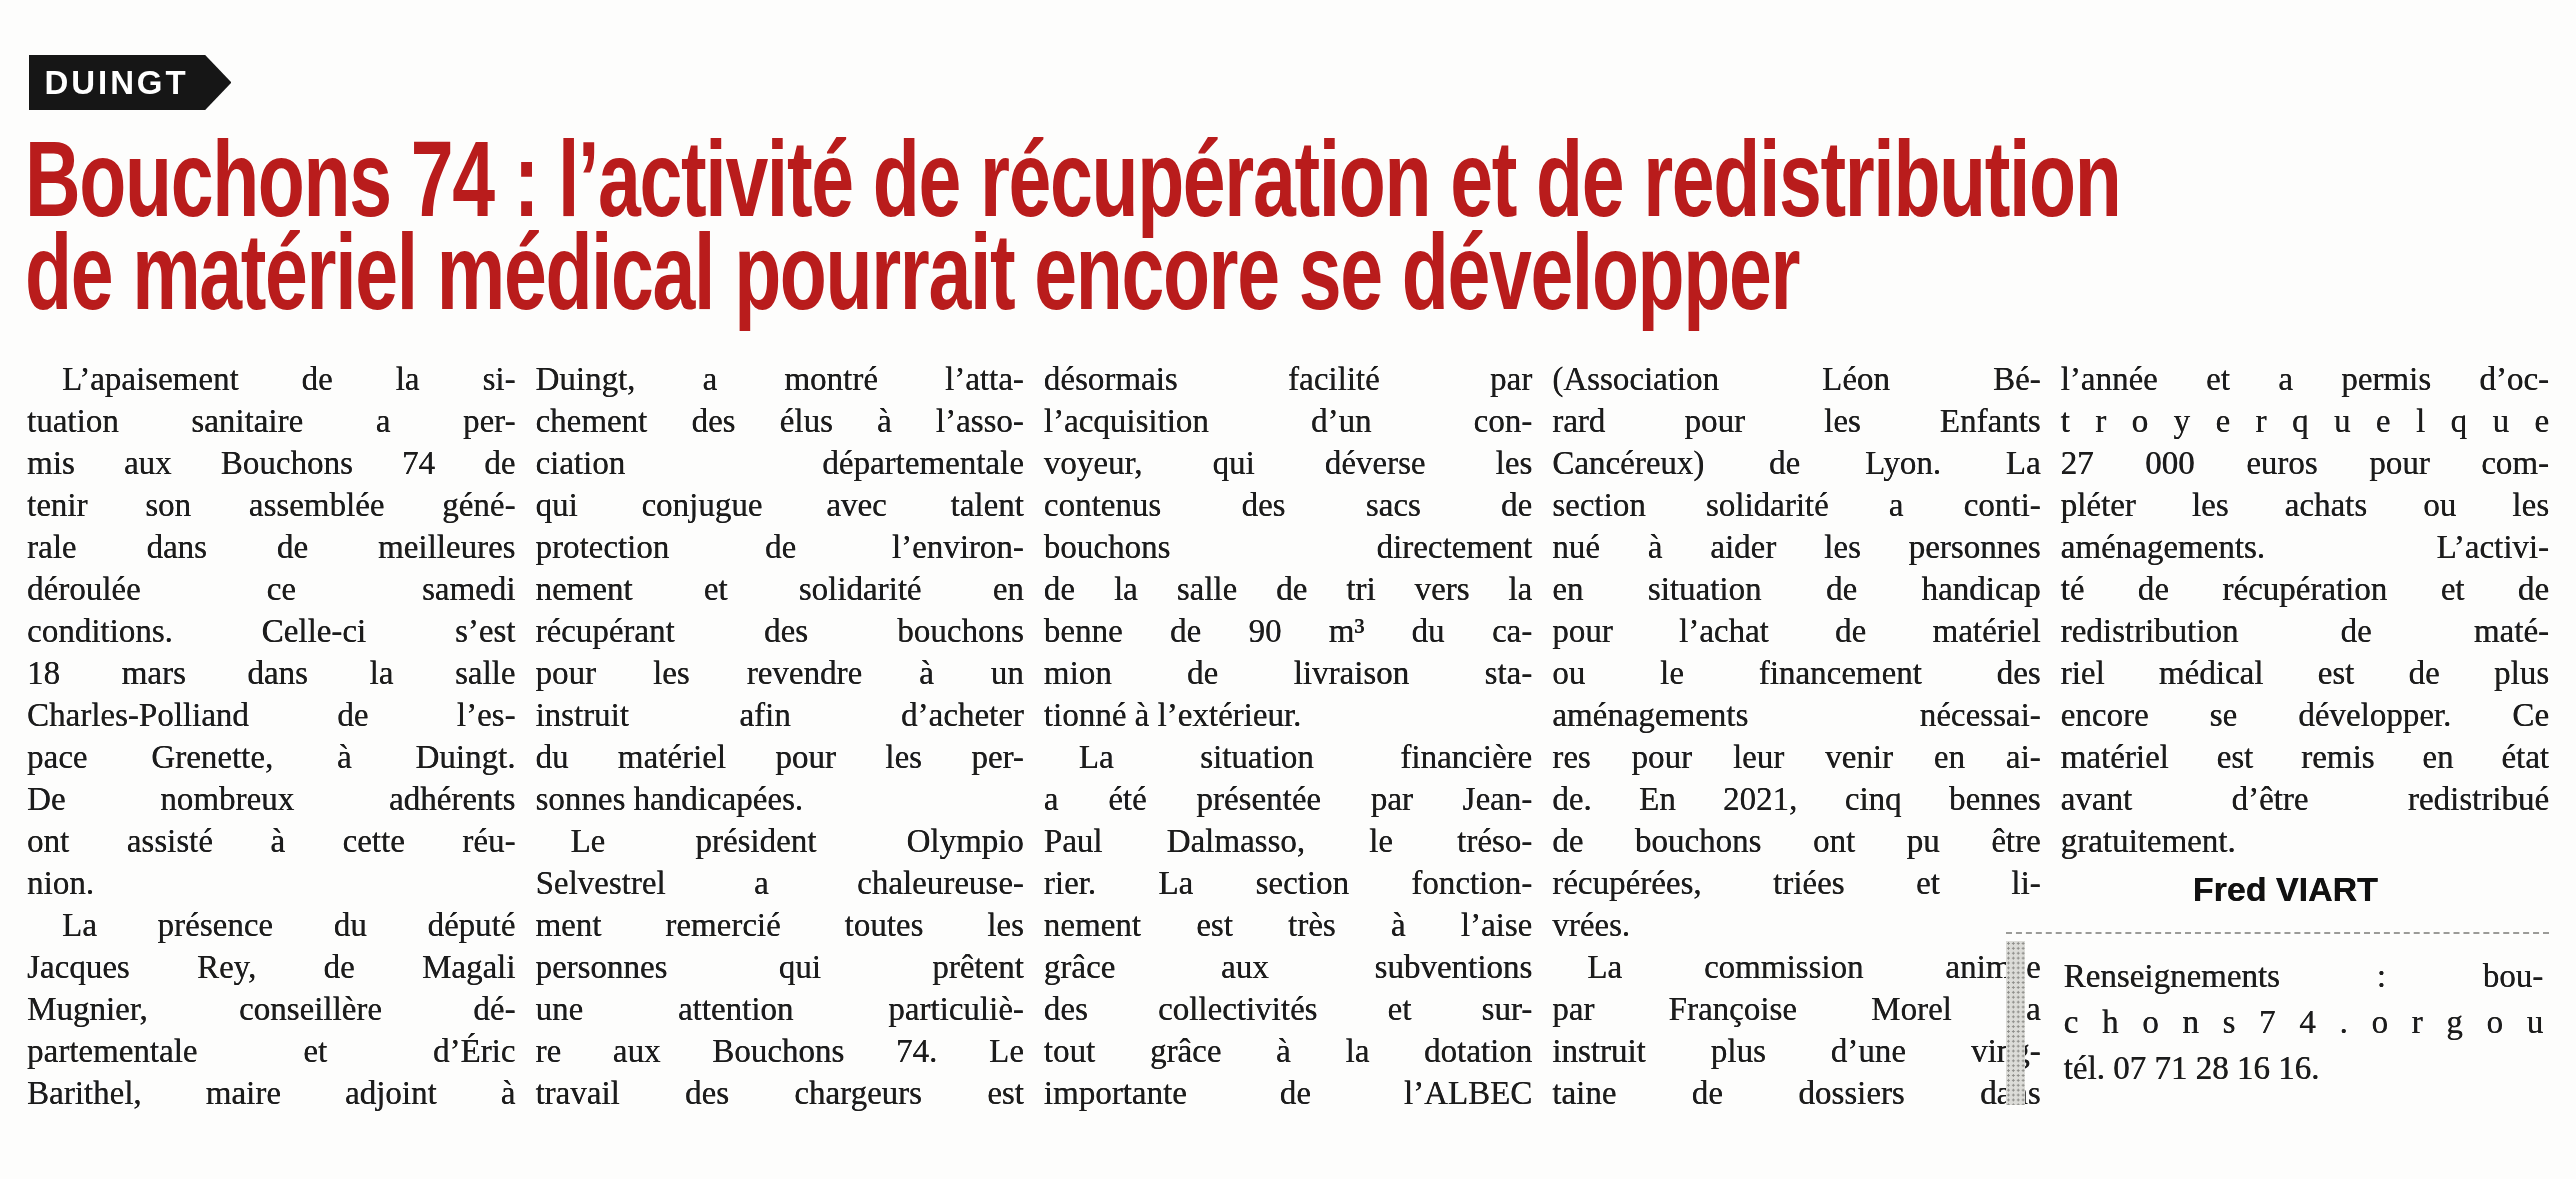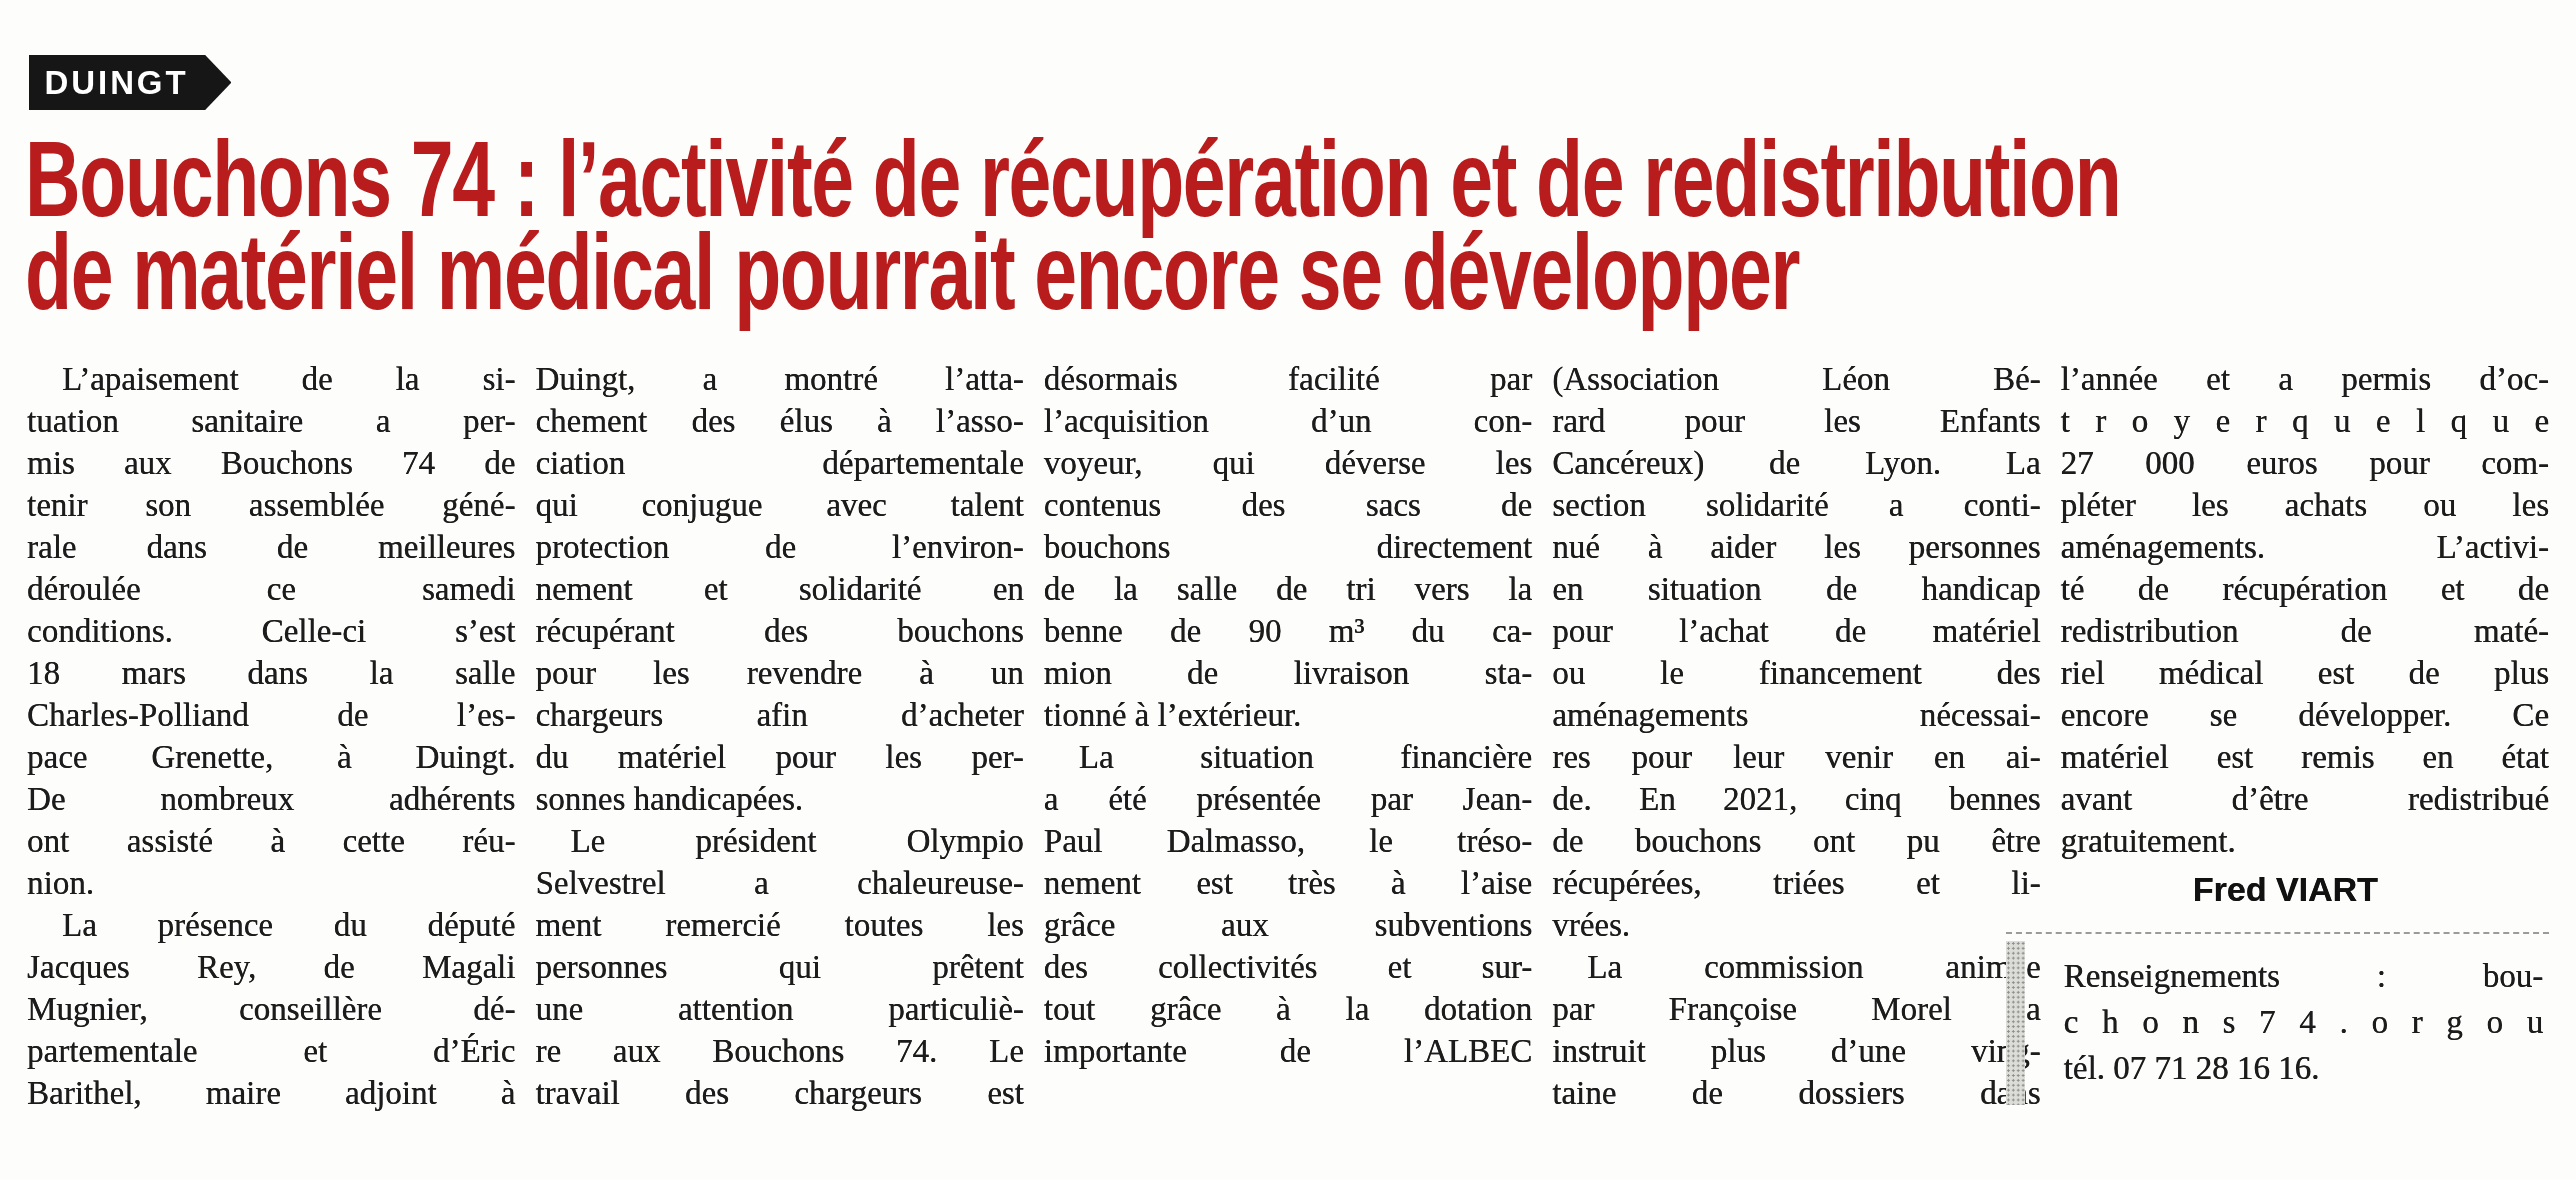--- a/index.html
+++ b/index.html
@@ -127,21 +127,21 @@
       </div>
     <div class="col">
         <div class="line">Duingt, a montré l’atta-</div>
         <div class="line">chement des élus à l’asso-</div>
         <div class="line">ciation départementale</div>
         <div class="line">qui conjugue avec talent</div>
         <div class="line">protection de l’environ-</div>
         <div class="line">nement et solidarité en</div>
         <div class="line">récupérant des bouchons</div>
         <div class="line">pour les revendre à un</div>
-        <div class="line">chargeurs afin d’acheter</div>
+        <div class="line">instruit afin d’acheter</div>
         <div class="line">du matériel pour les per-</div>
         <div class="line last">sonnes handicapées.</div>
         <div class="line indent">Le président Olympio</div>
         <div class="line">Selvestrel a chaleureuse-</div>
         <div class="line">ment remercié toutes les</div>
         <div class="line">personnes qui prêtent</div>
         <div class="line">une attention particuliè-</div>
         <div class="line">re aux Bouchons 74. Le</div>
         <div class="line">travail des chargeurs est</div>
       </div>
@@ -151,20 +151,21 @@
         <div class="line">voyeur, qui déverse les</div>
         <div class="line">contenus des sacs de</div>
         <div class="line">bouchons directement</div>
         <div class="line">de la salle de tri vers la</div>
         <div class="line">benne de 90 m³ du ca-</div>
         <div class="line">mion de livraison sta-</div>
         <div class="line last">tionné à l’extérieur.</div>
         <div class="line indent">La situation financière</div>
         <div class="line">a été présentée par Jean-</div>
         <div class="line">Paul Dalmasso, le tréso-</div>
+        <div class="line">rier. La section fonction-</div>
         <div class="line">nement est très à l’aise</div>
         <div class="line">grâce aux subventions</div>
         <div class="line">des collectivités et sur-</div>
         <div class="line">tout grâce à la dotation</div>
         <div class="line">importante de l’ALBEC</div>
       </div>
     <div class="col">
         <div class="line">(Association Léon Bé-</div>
         <div class="line">rard pour les Enfants</div>
         <div class="line">Cancéreux) de Lyon. La</div>

